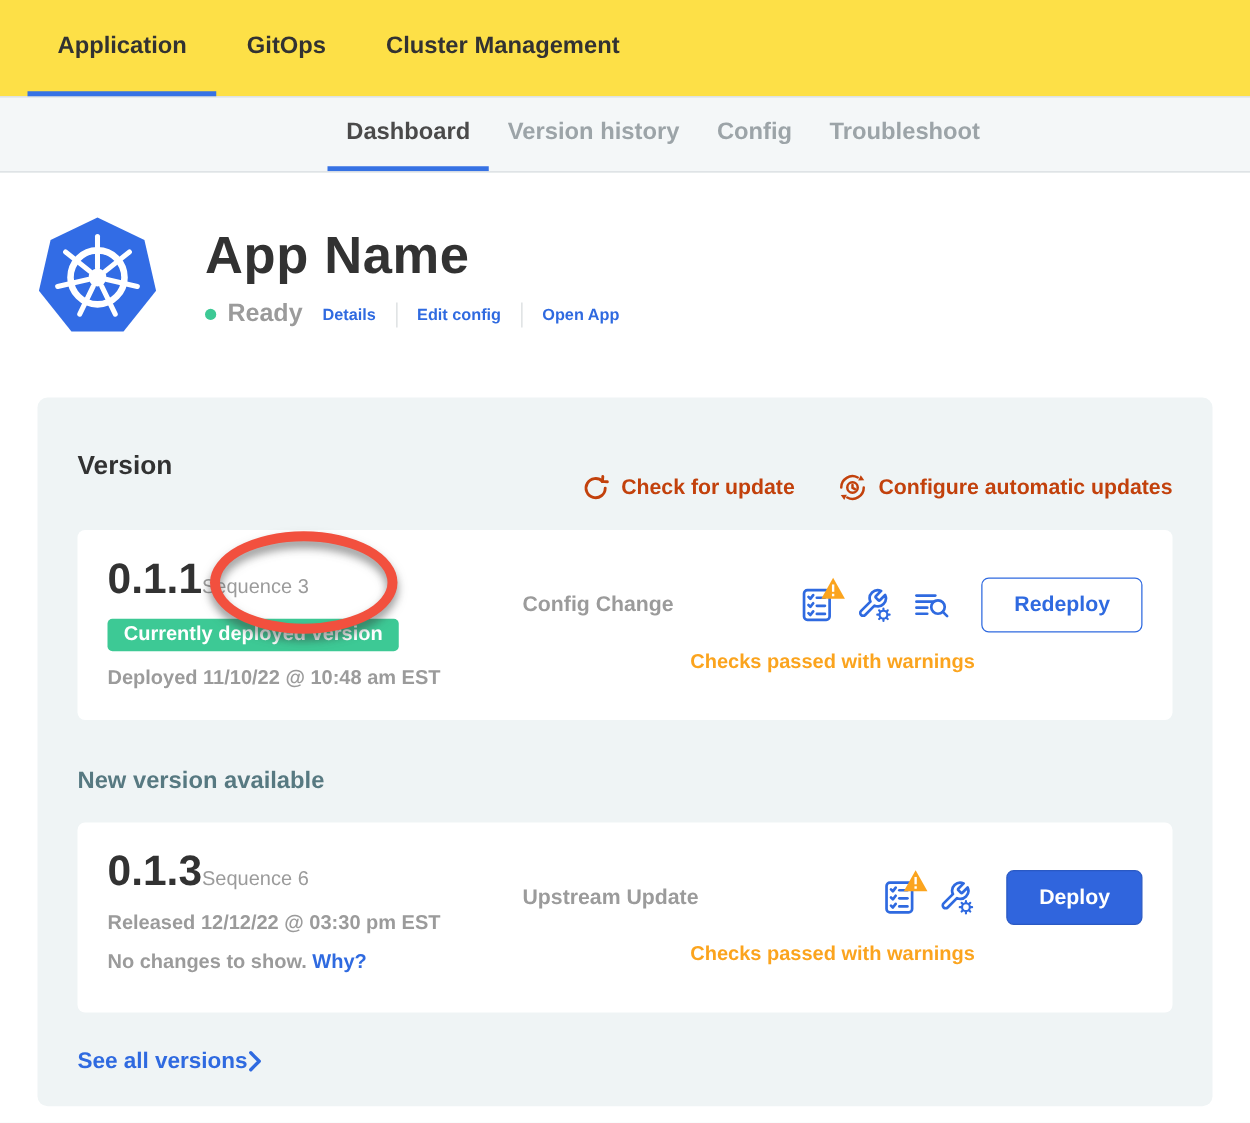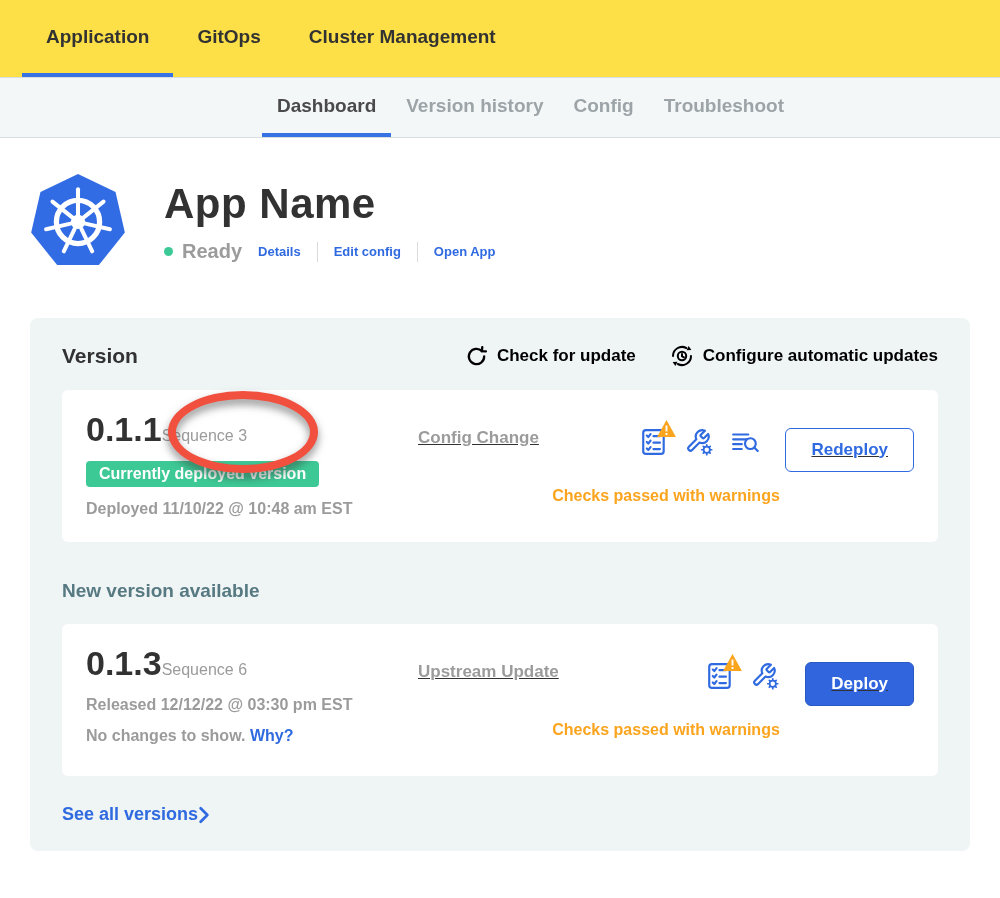--- a/index.html
+++ b/index.html
@@ -32,36 +32,36 @@
   .status-dot { width: 9px; height: 9px; border-radius: 50%; background: #3dc995; }
   .hlink { color: #2f6ae0; font-size: 13px; font-weight: 700; cursor: pointer; text-decoration: none; }
   .vdivider { width: 1px; height: 20px; background: #d7dbdd; }
 
   
   .version-card { margin: 50px 30px 0; background: #eff4f5; border-radius: 8px;
                   padding: 26px 32px; }
   .vc-header { display: flex; align-items: center; }
   .vc-title { font-size: 21px; font-weight: 700; color: #323232; }
   .vc-actions { margin-left: auto; display: flex; gap: 34px; }
-  .vc-action { display: flex; align-items: center; gap: 9px; color: #000000;
-               font-size: 17px; font-weight: 600; cursor: pointer; }
+  .vc-action { display: flex; align-items: center; gap: 9px; color: #c2410c;
+               font-size: 17px; font-weight: 600; cursor: pointer; margin-top: 34px; }
 
   .version-row { background: #fff; border-radius: 6px; margin-top: 22px;
                  padding: 20px 24px; display: flex; position: relative; min-height: 152px; }
   .vr-left { width: 332px; flex: none; }
   .vr-version-line { display: flex; align-items: baseline; }
   .vr-number { font-size: 34px; font-weight: 700; color: #323232; }
   .vr-seq { font-size: 16px; color: #9b9b9b; }
   .badge { display: inline-block; background: #3dc995; color: #fff; font-size: 16px;
            font-weight: 700; padding: 4px 13px; border-radius: 4px; margin-top: 12px; }
   .vr-meta { color: #9b9b9b; font-size: 16px; font-weight: 600; margin-top: 13px; }
   .vr-why { color: #2f6ae0; font-weight: 700; cursor: pointer; }
 
   .vr-right { flex: 1; display: flex; flex-direction: column; justify-content: center; }
-  .vr-right-top { display: flex; align-items: flex-start; text-decoration: underline; }
+  .vr-right-top { display: flex; align-items: center; }
   .vr-source { color: #9b9b9b; font-size: 17px; font-weight: 700; }
   .vr-icons { display: flex; align-items: center; gap: 18px; margin-left: auto;
               margin-right: 26px; color: #2f6ae0; }
   .icon-wrap { position: relative; display: inline-flex; cursor: pointer; }
   .warn-badge { position: absolute; top: -9px; right: -10px; }
   .vr-warning { color: #fba41e; font-size: 16px; font-weight: 700; text-align: center;
                 margin-top: 15px; }
 
   .btn { font-family: inherit; font-size: 17px; font-weight: 700; border-radius: 6px;
          padding: 11px 25px; cursor: pointer; }

